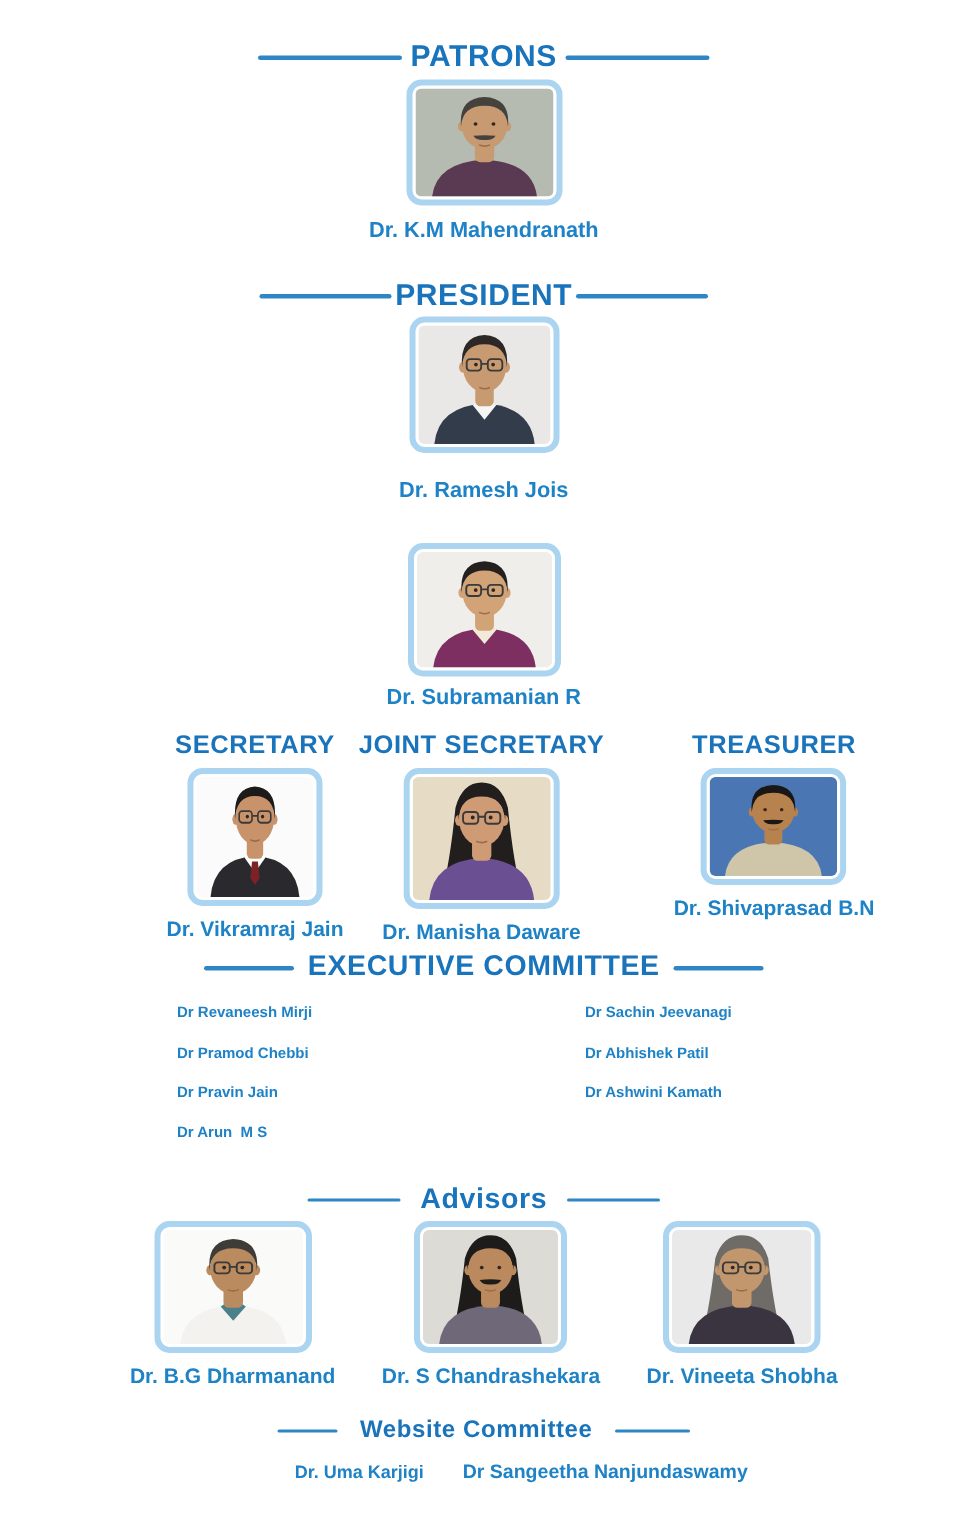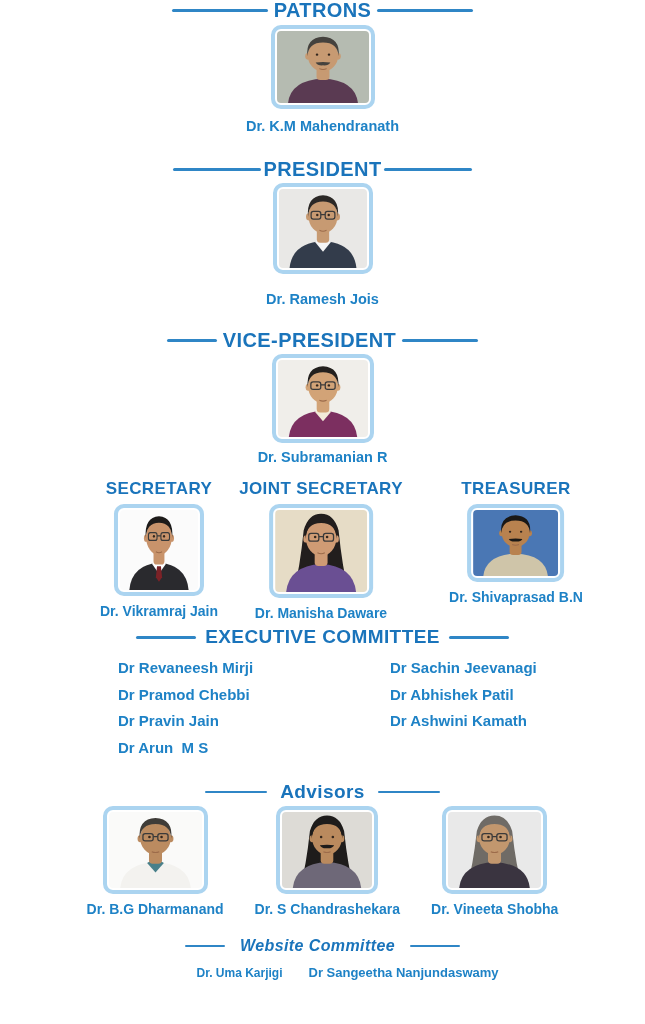--- a/index.html
+++ b/index.html
@@ -8,21 +8,21 @@
   }
   *{margin:0;padding:0;box-sizing:border-box;}
   html,body{background:var(--background);}
   body{font-family:"Liberation Sans","DejaVu Sans",sans-serif;}
   .page{position:relative;width:645px;height:1024px;background:var(--background);overflow:hidden;}
 
   .heading-row{display:flex;align-items:center;justify-content:center;}
   .heading{color:var(--heading-color);font-weight:bold;letter-spacing:.4px;white-space:nowrap;}
   .rule{background:var(--rule-color);border-radius:2px;}
 
-  .sec-patrons{}
+  .sec-patrons{padding-top:28px;}
   .sec-patrons .heading{font-size:20px;line-height:20px;}
   .sec-patrons .rule{width:96px;height:3px;}
   .sec-patrons .heading-row{column-gap:6px;}
 
   .sec-president{margin-top:24px;}
   .sec-president .heading{font-size:20px;line-height:20px;}
   .sec-president .rule{width:88px;height:3px;}
   .sec-president .heading-row{column-gap:2px;}
 
   .sec-vp{margin-top:22px;}
@@ -38,51 +38,51 @@
 
   .ph-patron{width:104px;height:84px;margin-top:5px;}
   .ph-pres{width:100px;height:91px;margin-top:4px;}
   .ph-vp{width:102px;height:89px;margin-top:4px;}
   .sec-patrons .member-name{margin-top:8px;}
   .sec-president .member-name{margin-top:16px;}
   .sec-vp .member-name{margin-top:5px;}
 
   .officers{position:relative;height:141px;margin-top:14px;}
   .off-col{position:absolute;top:0;transform:translateX(-50%);display:flex;flex-direction:column;align-items:center;}
-  .off-col-1{left:159px;} .off-col-2{left:321px;} .off-col-3{left:516px;}
+  .off-col-1{left:170px;} .off-col-2{left:321px;} .off-col-3{left:516px;}
   .off-title{color:var(--heading-color);font-weight:bold;font-size:17px;line-height:18px;letter-spacing:.4px;white-space:nowrap;}
   .ph-sec{width:90px;height:92px;margin-top:6px;}
   .ph-js{width:104px;height:94px;margin-top:6px;}
   .ph-tr{width:97px;height:78px;margin-top:6px;}
   .off-col .member-name{margin-top:7px;font-size:14px;line-height:16px;}
 
   .sec-ec{margin-top:6px;}
   .sec-ec .heading{font-size:19px;line-height:20px;}
   .sec-ec .rule{width:60px;height:3px;}
   .sec-ec .heading-row{column-gap:9px;}
   .ec-grid{display:flex;padding-left:118px;margin-top:8px;}
   .ec-col-left{width:272px;}
   .ec-col-right{flex:1;}
-  .ec-name{color:var(--name-color);font-weight:bold;font-size:15px;line-height:26.5px;white-space:pre;}
+  .ec-name{color:var(--name-color);font-weight:bold;font-size:10px;line-height:26.5px;white-space:pre;}
 
   .sec-advisors{margin-top:21px;}
   .sec-advisors .heading{font-size:19px;line-height:20px;}
   .sec-advisors .rule{width:62px;height:2.5px;}
   .sec-advisors .heading-row{column-gap:13px;}
   .advisors-row{display:flex;justify-content:center;align-items:flex-start;column-gap:31px;margin-top:4px;}
   .adv-col{display:flex;flex-direction:column;align-items:center;}
   .ph-adv{width:105px;height:88px;}
   .ph-adv2{width:102px;height:88px;}
   .adv-col .member-name{margin-top:7px;font-size:14px;line-height:17px;}
 
   .sec-website{margin-top:19px;}
   .sec-website .heading{font-size:16px;line-height:18px;}
   .sec-website .rule-l{width:40px;height:2px;}
   .sec-website .rule-r{width:50px;height:2px;}
-  .sec-website .heading-row{column-gap:15px;font-style:italic;}
+  .sec-website .heading-row{column-gap:15px;}
   .website-names{display:flex;justify-content:center;align-items:baseline;column-gap:26px;margin-top:9px;padding-left:50px;}
   .web-name-1{color:var(--name-color);font-weight:bold;font-size:12px;line-height:18px;white-space:nowrap;}
   .web-name-2{color:var(--name-color);font-weight:bold;font-size:13px;line-height:18px;white-space:nowrap;}
 </style>
 </head>
 <body>
 
 <div class="page">
 
   <div class="sec-patrons">
@@ -136,25 +136,20 @@
               <path d="M47.5 28.5 h5"></path>
             </g>
             <path d="M46 46 Q50 48 54 46" fill="none" stroke="#9c6b4a" stroke-width="1.2"></path>
           </svg>
         </div>
       <div class="member-name">Dr. Ramesh Jois</div>
     </div>
   </div>
 
   <div class="sec-vp">
-    <div class="heading-row">
-      <div class="rule rule-l"></div>
-      <div class="heading">VICE-PRESIDENT</div>
-      <div class="rule rule-r"></div>
-    </div>
     <div class="member">
       <div class="photo ph-vp">
           <svg viewBox="0 0 100 88" preserveAspectRatio="none">
             <rect width="100" height="88" fill="#f0eeea"></rect>
             <path d="M12 88 Q15 60 50 58 Q85 60 88 88 Z" fill="#7c2f60"></path>
             <path d="M41 59 L50 70 L59 59 L56 57 L44 57 Z" fill="#f2ead8"></path>
             <rect x="43" y="42" width="14" height="18" rx="4" fill="#d2a377"></rect>
             <ellipse cx="33.5" cy="31" rx="2.8" ry="4" fill="#d2a377"></ellipse>
             <ellipse cx="66.5" cy="31" rx="2.8" ry="4" fill="#d2a377"></ellipse>
             <ellipse cx="50" cy="30" rx="16.5" ry="19.5" fill="#d2a377"></ellipse>

